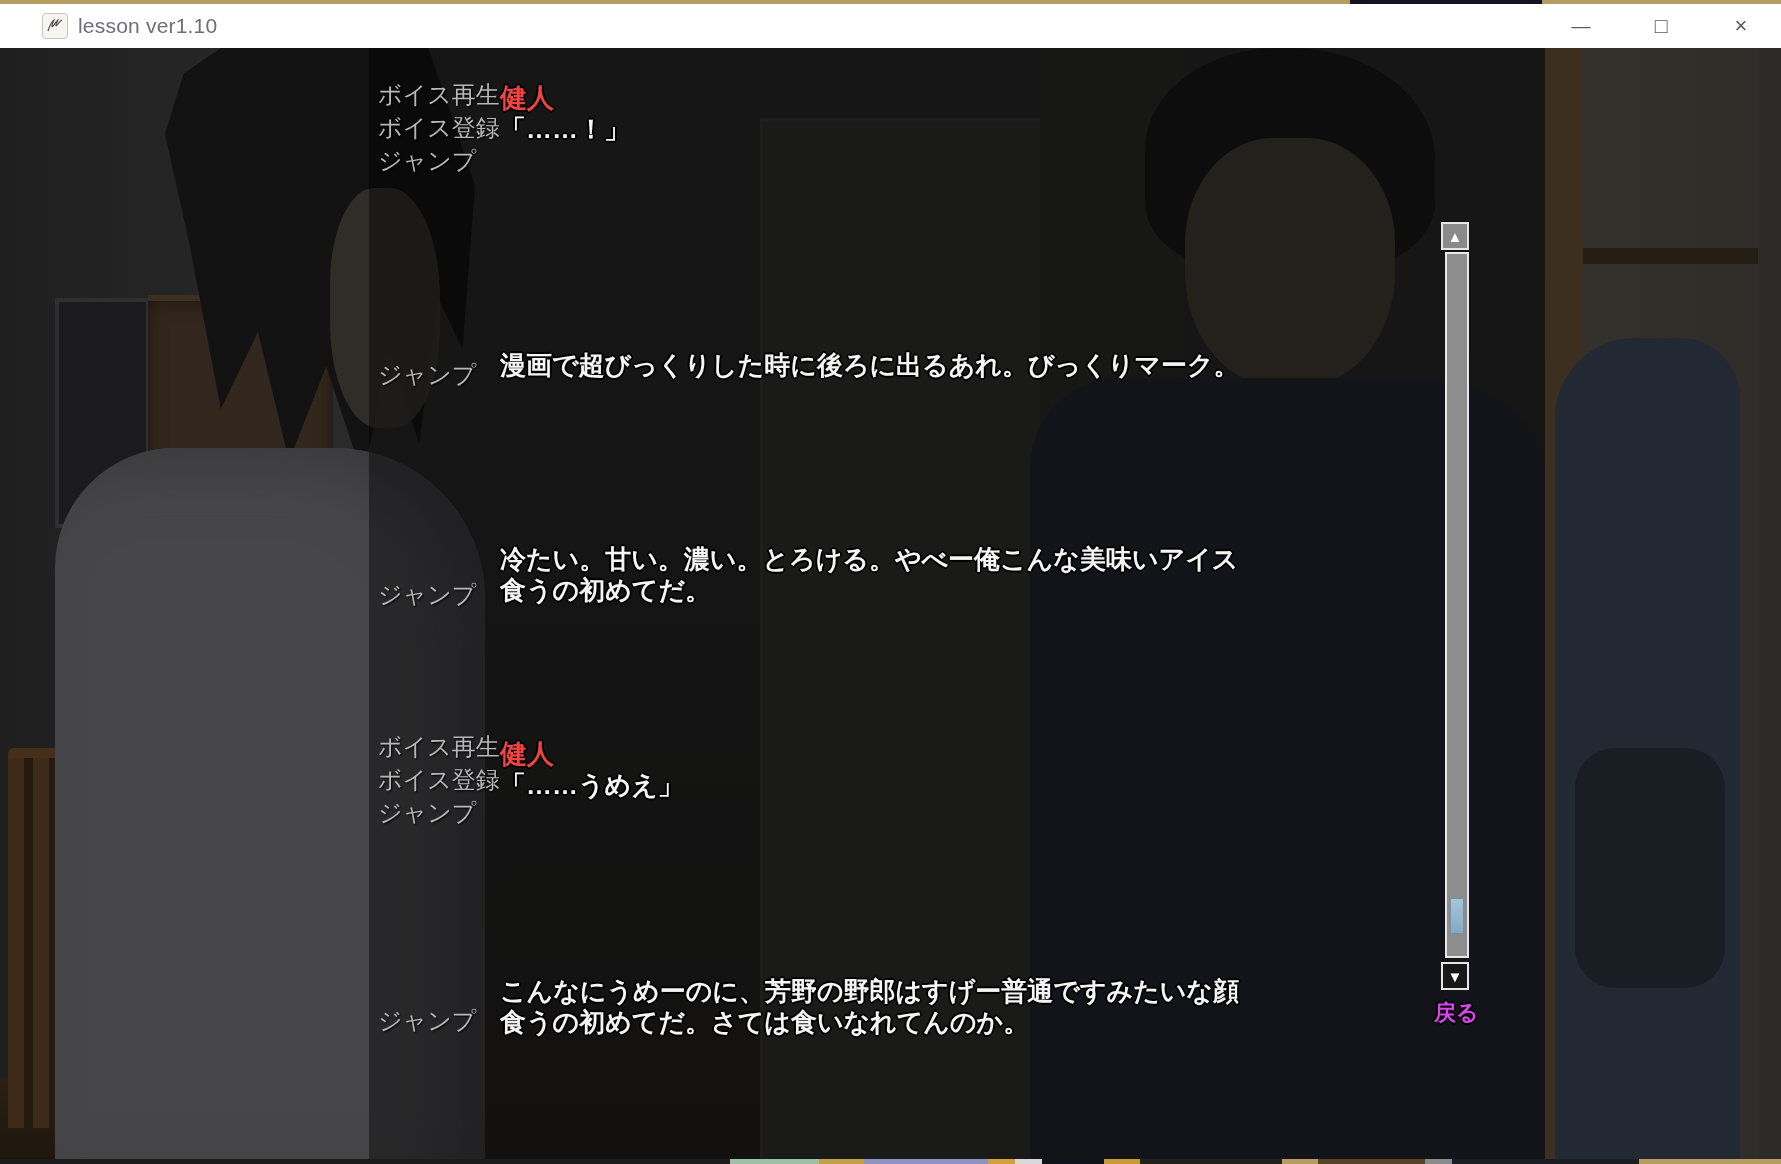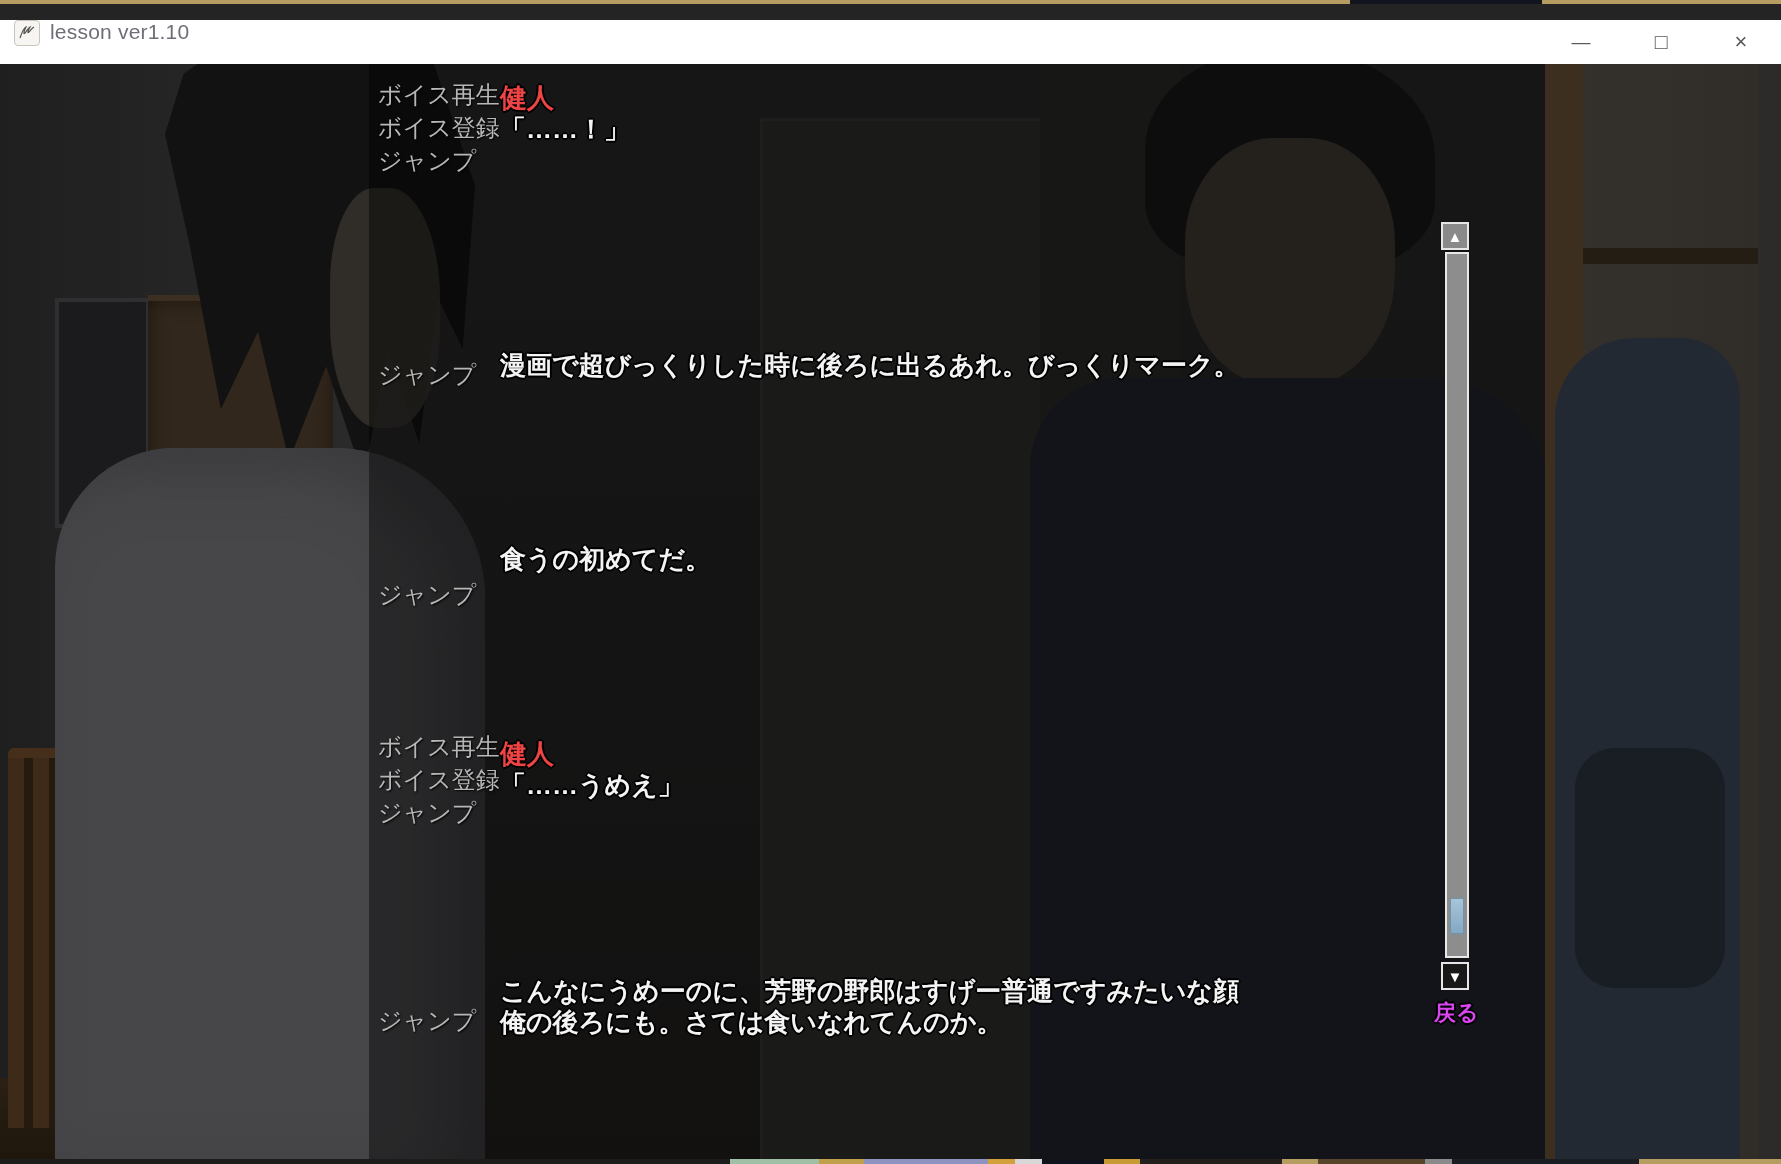--- a/index.html
+++ b/index.html
@@ -10,22 +10,22 @@
   
   .top-edge { position:absolute; left:0; top:0; width:1781px; height:4px;
     background:linear-gradient(90deg,#b59d62 0 75.8%,#12151f 75.8% 86.6%,#b59d62 86.6% 100%); z-index:40; }
   .bottom-edge { position:absolute; left:0; bottom:0; width:1781px; height:5px; z-index:40;
     background:linear-gradient(90deg,#1c1c1c 0 41%, #9fc0a5 41% 46%, #c1a04b 46% 48.5%,
       #8e93c0 48.5% 55.5%, #d2a13c 55.5% 57%, #d8d8d8 57% 58.5%, #10131c 58.5% 62%,
       #c79a33 62% 64%, #23201c 64% 72%, #b59d62 72% 74%, #55432a 74% 80%,
       #8a8a8a 80% 81.5%, #1a1d24 81.5% 92%, #b59d62 92% 100%); }
 
   
-  .titlebar { position:absolute; left:0; top:20px; width:1781px; height:44px; background:#ffffff;
-    display:flex; z-index:30; }
+  .titlebar { position:absolute; left:0; top:4px; width:1781px; height:44px; background:#ffffff;
+    display:flex; align-items:center; z-index:30;padding-left:28px; }
   .app-icon { width:26px; height:26px; margin-left:14px; border:1px solid #c9c5bd; border-radius:4px;
     background:#f7f5f1; display:flex; align-items:center; justify-content:center; }
   .app-title { margin-left:10px; font-size:21px; color:#6e6e78; letter-spacing:0.2px; }
   .win-controls { margin-left:auto; display:flex; height:44px; }
   .win-btn { width:80px; height:44px; display:flex; align-items:center; justify-content:center;
     font-size:19px; color:#5a5a5a; cursor:default; }
   .win-btn.max { font-size:21px; }
   .win-btn.close { font-size:22px; }
 
   
@@ -149,20 +149,21 @@
     <div class="body" style="top:0;margin-top:24px;">
       <div class="line">漫画で超びっくりした時に後ろに出るあれ。びっくりマーク。</div>
     </div>
   </div>
 
   <div class="entry" style="top:544px;">
     <div class="links" style="top:34px;">
       <div class="link">ジャンプ</div>
     </div>
     <div class="body" style="top:0;">
+      <div class="line">冷たい。甘い。濃い。とろける。やべー俺こんな美味いアイス</div>
       <div class="line">食うの初めてだ。</div>
     </div>
   </div>
 
   <div class="entry" style="top:730px;">
     <div class="links">
       <div class="link">ボイス再生</div>
       <div class="link">ボイス登録</div>
       <div class="link">ジャンプ</div>
     </div>
@@ -171,21 +172,21 @@
       <div class="line">「……うめえ」</div>
     </div>
   </div>
 
   <div class="entry" style="top:976px;">
     <div class="links" style="top:28px;">
       <div class="link">ジャンプ</div>
     </div>
     <div class="body" style="top:0;">
       <div class="line">こんなにうめーのに、芳野の野郎はすげー普通ですみたいな顔</div>
-      <div class="line">俺の後ろにも。さては食いなれてんのか。</div>
+      <div class="line">食うの初めてだ。さては食いなれてんのか。</div>
     </div>
   </div>
 
   <div class="sb-up">
     <span>▲</span>
   </div>
   <div class="sb-track">
     <div class="sb-thumb"></div>
   </div>
   <div class="sb-down">

